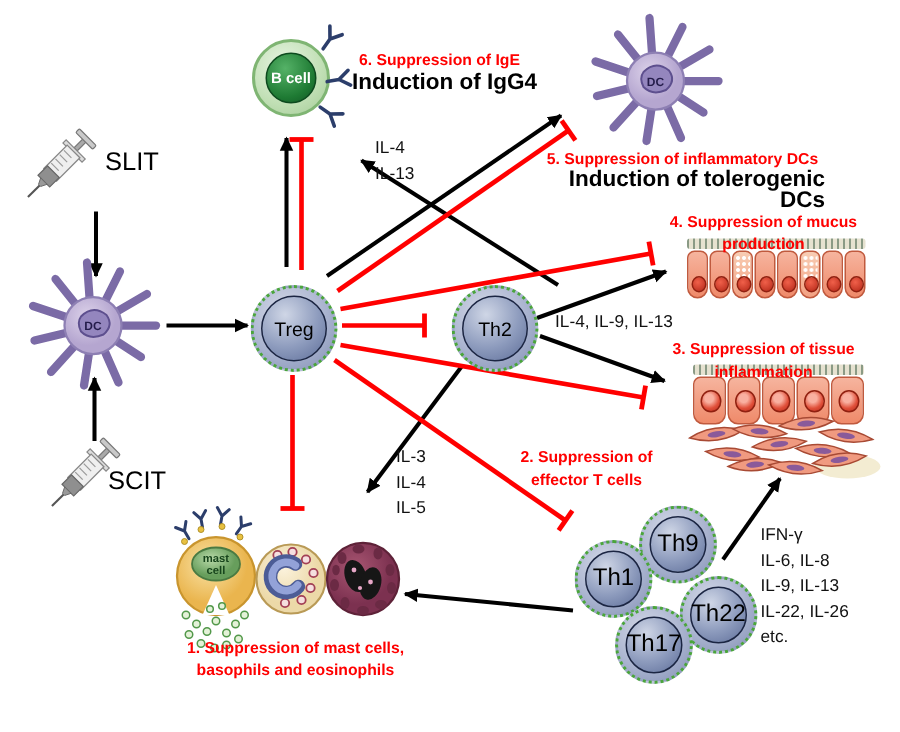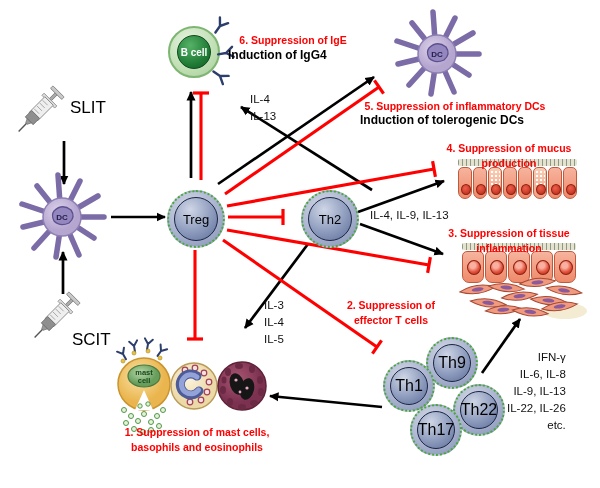--- a/index.html
+++ b/index.html
@@ -2,21 +2,21 @@
 <html><head>
 <meta charset="utf-8">
 <style>
   html,body{margin:0;padding:0;background:#fff;}
   .canvas{position:relative;width:600px;height:488px;background:#fff;overflow:hidden;
           font-family:"Liberation Sans","DejaVu Sans",sans-serif;}
   .abs{position:absolute;}
   svg{display:block;}
   
   .red-lbl{color:#f00;font-weight:bold;font-size:10.5px;line-height:15px;text-align:center;}
-  .blk-sub{color:#000;font-weight:600;font-size:12px;line-height:14px;text-align:left;}
+  .blk-sub{color:#000;font-weight:600;font-size:15px;line-height:14px;text-align:right;}
   .cyt{color:#111;font-size:11.5px;line-height:17px;font-weight:400;}
   .treat-lbl{color:#000;font-size:17px;font-weight:400;}
   
   .tcell{position:absolute;border-radius:50%;border:2px dotted #4aa53b;
          background:radial-gradient(circle at 38% 30%,#d4d9e7 0%,#a9b3cf 55%,#8390b4 100%);}
   .tcell .inner{position:absolute;inset:5px;border-radius:50%;border:1.5px solid #1b2542;
          background:radial-gradient(circle at 36% 28%,#cfd6e6 0%,#8d9bbd 55%,#5d6d98 100%);
          display:flex;align-items:center;justify-content:center;color:#000;}
   .tcell.big{width:54px;height:54px;} .tcell.big .inner{font-size:13px;}
   .tcell.sm{width:48px;height:48px;}  .tcell.sm .inner{font-size:16px;}
@@ -109,21 +109,21 @@
       <rect x="25" y="14" width="12" height="22" fill="#efefef" stroke="#888" stroke-width="0.9"></rect>
       <line x1="26" y1="18" x2="33" y2="18" stroke="#999" stroke-width="0.8"></line>
       <line x1="26" y1="22" x2="33" y2="22" stroke="#999" stroke-width="0.8"></line>
       <line x1="26" y1="26" x2="33" y2="26" stroke="#999" stroke-width="0.8"></line>
       <line x1="26" y1="30" x2="33" y2="30" stroke="#999" stroke-width="0.8"></line>
       <rect x="25.5" y="33" width="11" height="9" fill="#8f8f8f" stroke="#666" stroke-width="0.8"></rect>
       <path d="M28,42 L34,42 L32,46 L30,46 Z" fill="#9a9a9a" stroke="#666" stroke-width="0.6"></path>
       <line x1="31" y1="46" x2="31" y2="57" stroke="#555" stroke-width="1.4"></line>
     </g>
   </svg>
-  <div class="abs treat-lbl" style="left:72px;top:311px;z-index:3;margin-top:19px;">SCIT</div>
+  <div class="abs treat-lbl" style="left:72px;top:311px;z-index:3;">SCIT</div>
 
   <svg class="abs" style="left:14px;top:169px;z-index:2;" width="96" height="96" viewBox="0 0 96 96">
     <defs>
       <radialGradient id="dcg1" cx="40%" cy="35%">
           <stop offset="0%" stop-color="#ddd3ea"></stop>
           <stop offset="100%" stop-color="#b5a6d0"></stop>
         </radialGradient>
     </defs>
     <g stroke="#7b6ba6" stroke-width="5.5" stroke-linecap="round">
       <line x1="62" y1="48" x2="90" y2="48"></line>
@@ -417,21 +417,21 @@
   </div>
 
   <div class="abs cyt" style="left:370px;top:207px;z-index:4;">IL-4, IL-9, IL-13</div>
 
   <div class="abs cyt" style="left:264px;top:297px;z-index:4;">
     <div>IL-3</div>
     <div>IL-4</div>
     <div>IL-5</div>
   </div>
 
-  <div class="abs cyt" style="left:507px;top:349px;z-index:4;text-align:right;">
+  <div class="abs cyt" style="left:507px;top:349px;z-index:4;">
     <div>IFN-γ</div>
     <div>IL-6, IL-8</div>
     <div>IL-9, IL-13</div>
     <div>IL-22, IL-26</div>
     <div>etc.</div>
   </div>
 
 </div>
 
 </body></html>

